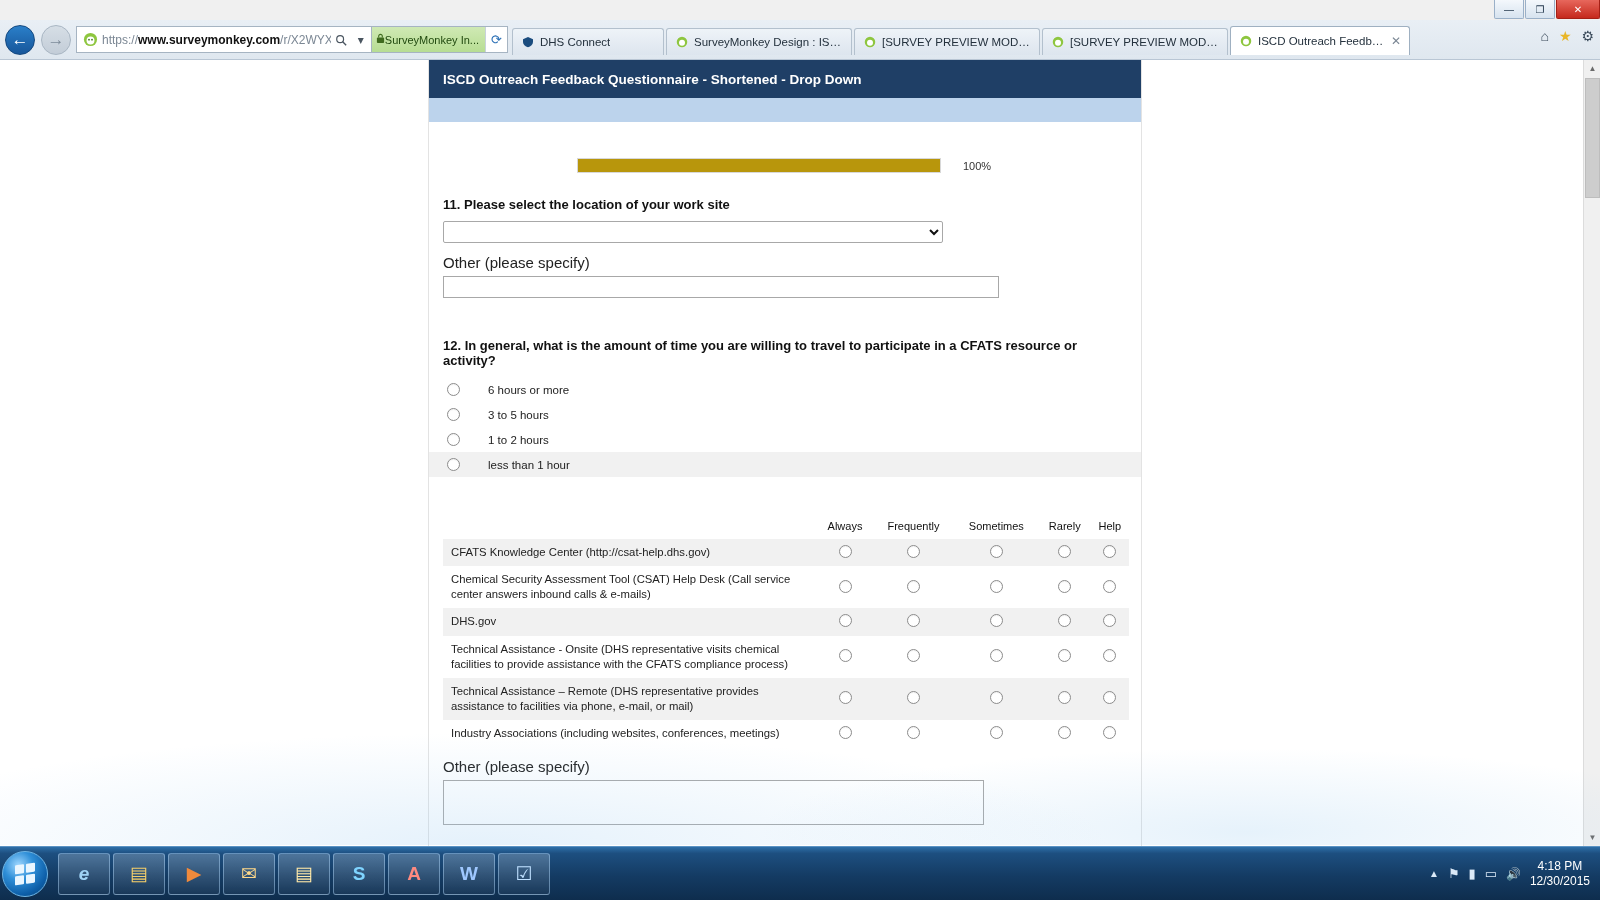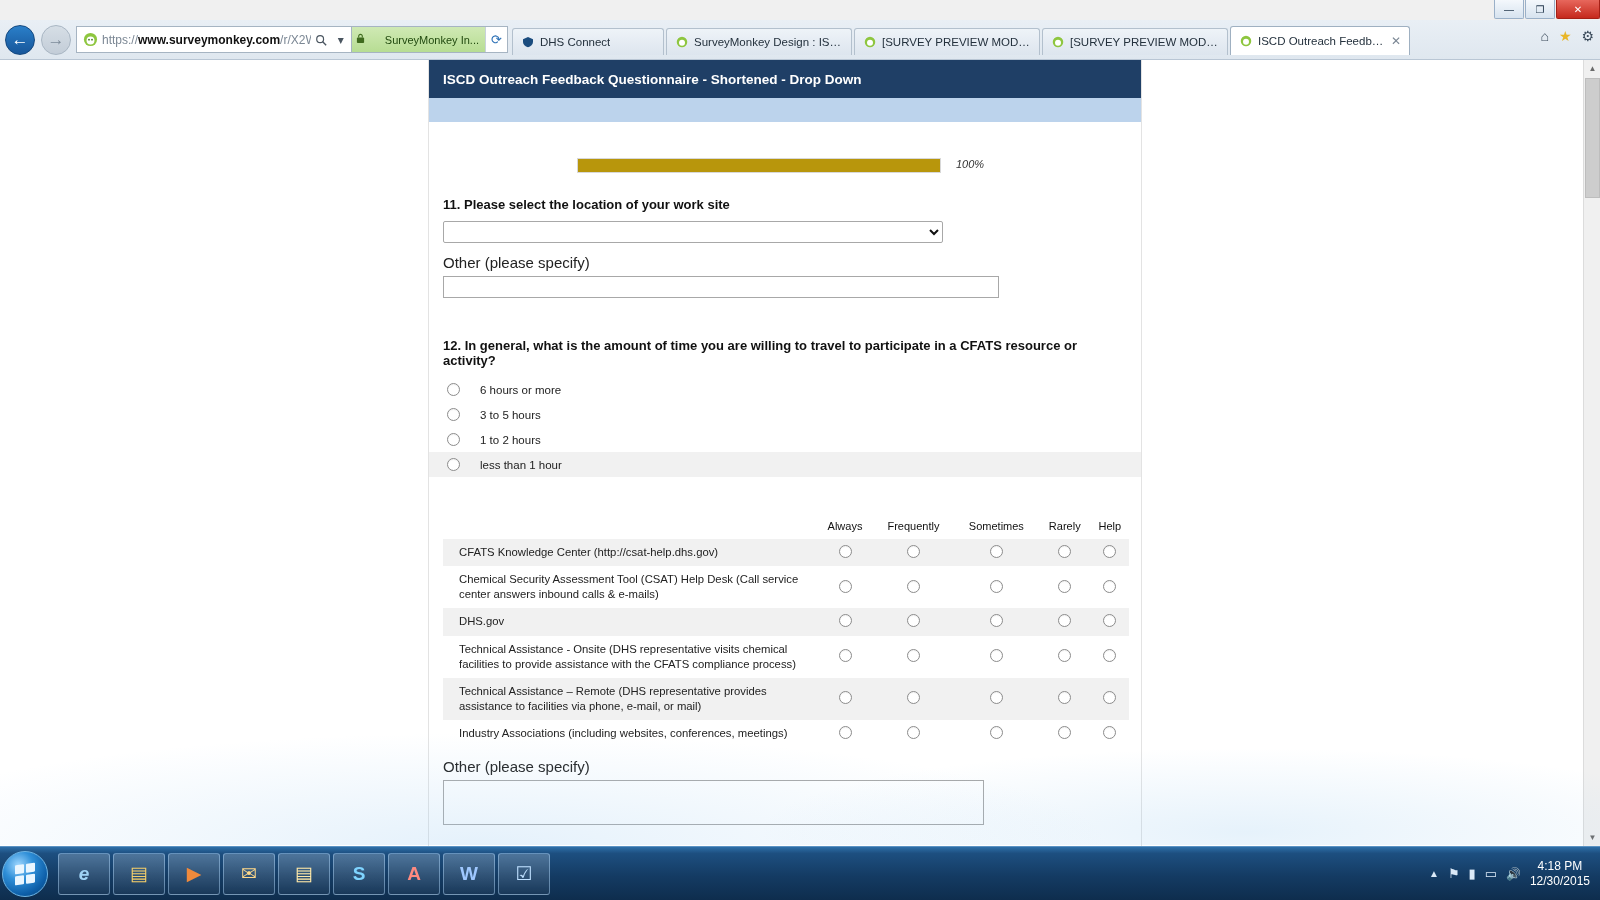--- a/index.html
+++ b/index.html
@@ -89,21 +89,21 @@
   .addr-url .scheme { color: #7b8794; }
   .addr-url .host { color: #111; font-weight: bold; }
   .addr-url .path { color: #7b8794; }
   .addr-icon {
     width: 20px; height: 25px; flex: none; display: flex; align-items: center; justify-content: center;
     color: #4a5560; font-size: 12px;
   }
   .addr-ssl {
     display: flex; align-items: center; height: 25px; padding: 0 6px 0 4px;
     background: linear-gradient(#cfe9b4, #b7dd93); border-left: 1px solid #a6b4c2;
-    font-size: 11px; color: #214a0f; white-space: nowrap; gap: 20px;
+    font-size: 11px; color: #214a0f; white-space: nowrap; gap: 0;
   }
   .addr-refresh {
     width: 22px; height: 25px; flex: none; display: flex; align-items: center; justify-content: center;
     color: #2b6fb5; font-size: 13px; border-left: 1px solid #c8d2dc;
   }
 
   
   .tabstrip {
     position: absolute; left: 512px; top: 5px; height: 30px; display: flex; align-items: flex-end;
   }
@@ -156,22 +156,22 @@
   .survey-header {
     height: 38px; background: #1f3f66; color: #fff;
     display: flex; align-items: center; padding: 0 14px;
     font-size: 13.5px; font-weight: bold;
   }
   .survey-subbar { height: 24px; background: #bcd3ec; }
 
   .survey-body { padding: 18px 14px 0 14px; }
 
   .progress-row {
-    display: flex; align-items: flex-start; gap: 15px;
-    margin: 18px 0 24px 0; padding-left: 134px; font-style: italic;
+    display: flex; align-items: center; gap: 22px;
+    margin: 18px 0 24px 0; padding-left: 134px;
   }
   .progress-track {
     width: 364px; height: 15px; background: #f2f2f2; border: 1px solid #d8d8d8;
   }
   .progress-fill { height: 100%; background: #b8960c; }
   .progress-label { font-size: 11px; color: #333; }
 
   .qblock { margin-bottom: 40px; }
   .qtitle { font-size: 13px; font-weight: bold; color: #111; margin-bottom: 9px; }
 
@@ -185,40 +185,40 @@
     width: 556px; height: 22px; border: 1px solid #a8a8a8; background: #fff;
     font-size: 12px; padding: 2px 4px;
   }
   textarea.other-area {
     width: 541px; height: 45px; border: 1px solid #a8a8a8; background: #fff;
     font-size: 12px; padding: 3px 4px; resize: none; font-family: "Liberation Sans", sans-serif;
   }
 
   
   .radio-row {
-    display: flex; align-items: center; gap: 20px;
+    display: flex; align-items: center; gap: 28px;
     height: 25px; padding-left: 4px;
     font-size: 11.5px; color: #222;
   }
   .radio-row.zebra { background: #f1f1f1; margin-left: -14px; padding-left: 18px; width: 712px; }
   .radio {
     width: 13px; height: 13px; border-radius: 50%;
     border: 1px solid #8c8c8c; background: #fff; flex: none;
     box-shadow: inset 0 1px 1px rgba(0,0,0,0.06);
   }
 
   
   .matrix { width: 686px; border-collapse: collapse; margin-top: 2px; }
   .matrix th {
     font-size: 11px; font-weight: normal; color: #111; text-align: center;
     padding: 3px 2px 7px 2px; vertical-align: bottom;
   }
   .matrix th.rowhead { width: 374px; }
   .matrix td { font-size: 11.3px; color: #222; padding: 6px 4px; vertical-align: middle; }
-  .matrix td.rowlabel { padding-left: 16px; line-height: 1.34; }
+  .matrix td.rowlabel { padding-left: 8px; line-height: 1.34; }
   .matrix tr.zebra td { background: #f1f1f1; }
   .matrix td.cell { text-align: center; }
   .matrix td.cell .radio { display: inline-block; }
 
   .btn-row { display: flex; justify-content: center; gap: 12px; margin: 30px 0 20px 0; }
   .btn {
     min-width: 72px; height: 32px; padding: 0 18px;
     display: flex; align-items: center; justify-content: center;
     font-size: 12.5px; border-radius: 2px;
   }

